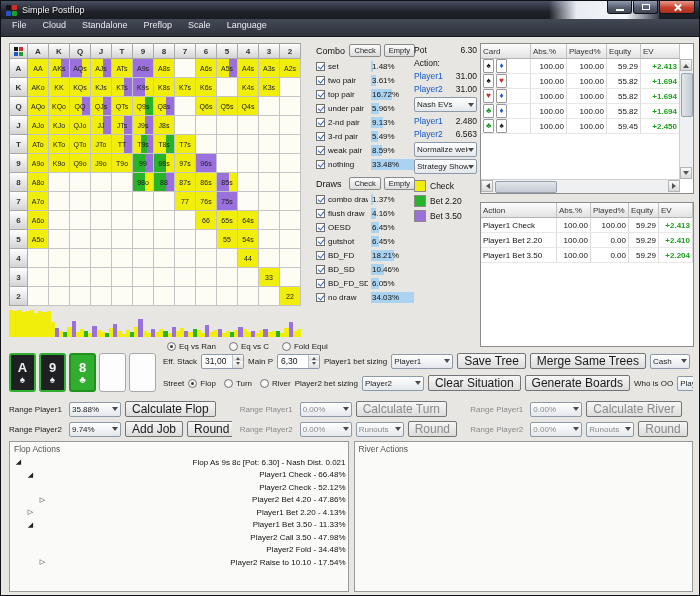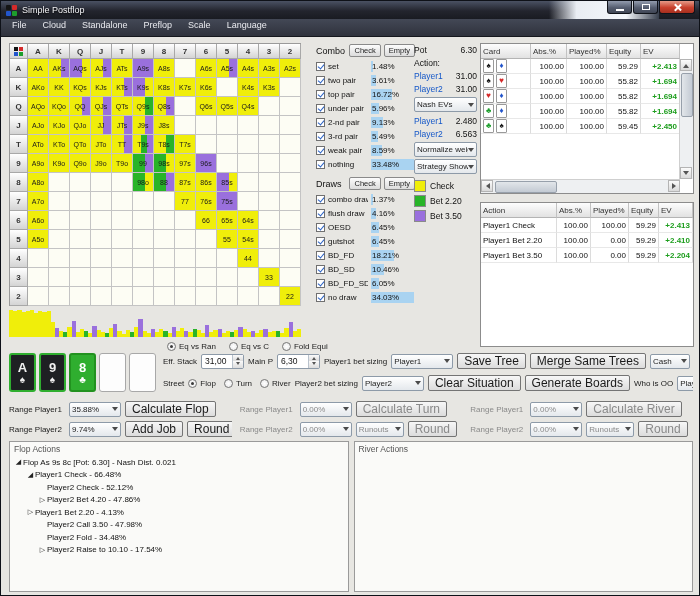--- a/index.html
+++ b/index.html
@@ -110,21 +110,21 @@
   #range-rows{position:absolute;left:8px;top:364px;right:6px;display:flex;gap:8px;}
   .range-group{flex:1;display:flex;flex-direction:column;gap:4px;min-width:0;}
   .rg-row{display:flex;align-items:center;gap:4px;font-size:8px;color:#1a1a1a;white-space:nowrap;overflow:hidden;}
   .rg-row .lbl{width:56px;flex:none;}
   .dim .lbl,.dim .dd-txt{color:#8a8a8a;}
   
   #bottom-panels{position:absolute;left:8px;top:404px;right:6px;bottom:3px;display:flex;gap:5px;}
   .panel{flex:1;border:1px solid #9a9a9a;background:#fafaf8;position:relative;overflow:hidden;min-width:0;}
   .panel-title{font-size:8.5px;color:#555;padding:2px 4px;}
   .tree{padding:0 2px;}
-  .tree-row{display:flex;align-items:center;height:12.5px;font-size:8px;color:#111;white-space:nowrap;overflow:hidden;}
+  .tree-row{display:flex;align-items:center;height:12.5px;font-size:8px;color:#111;white-space:nowrap;overflow:hidden;justify-content:space-between;}
   .exp{width:9px;flex:none;font-size:7px;line-height:8px;color:#222;text-align:center;}
 </style>
 </head>
 <body>
 
 <div class="window">
 
   <div class="titlebar">
     <span class="app-icon" id="app-icon">
         <span style="background: rgb(20, 20, 20);"></span>
@@ -969,20 +969,24 @@
               <span>Player2 Check - 52.12%</span>
             </div>
             <div class="tree-row" style="padding-left: 26px;">
               <span class="exp">▷</span>
               <span>Player2 Bet 4.20 - 47.86%</span>
             </div>
             <div class="tree-row" style="padding-left: 14px;">
               <span class="exp">▷</span>
               <span>Player1 Bet 2.20 - 4.13%</span>
             </div>
+            <div class="tree-row" style="padding-left: 14px;">
+              <span class="exp">◢</span>
+              <span>Player1 Bet 3.50 - 11.33%</span>
+            </div>
             <div class="tree-row" style="padding-left: 26px;">
               <span class="exp"></span>
               <span>Player2 Call 3.50 - 47.98%</span>
             </div>
             <div class="tree-row" style="padding-left: 26px;">
               <span class="exp"></span>
               <span>Player2 Fold - 34.48%</span>
             </div>
             <div class="tree-row" style="padding-left: 26px;">
               <span class="exp">▷</span>

